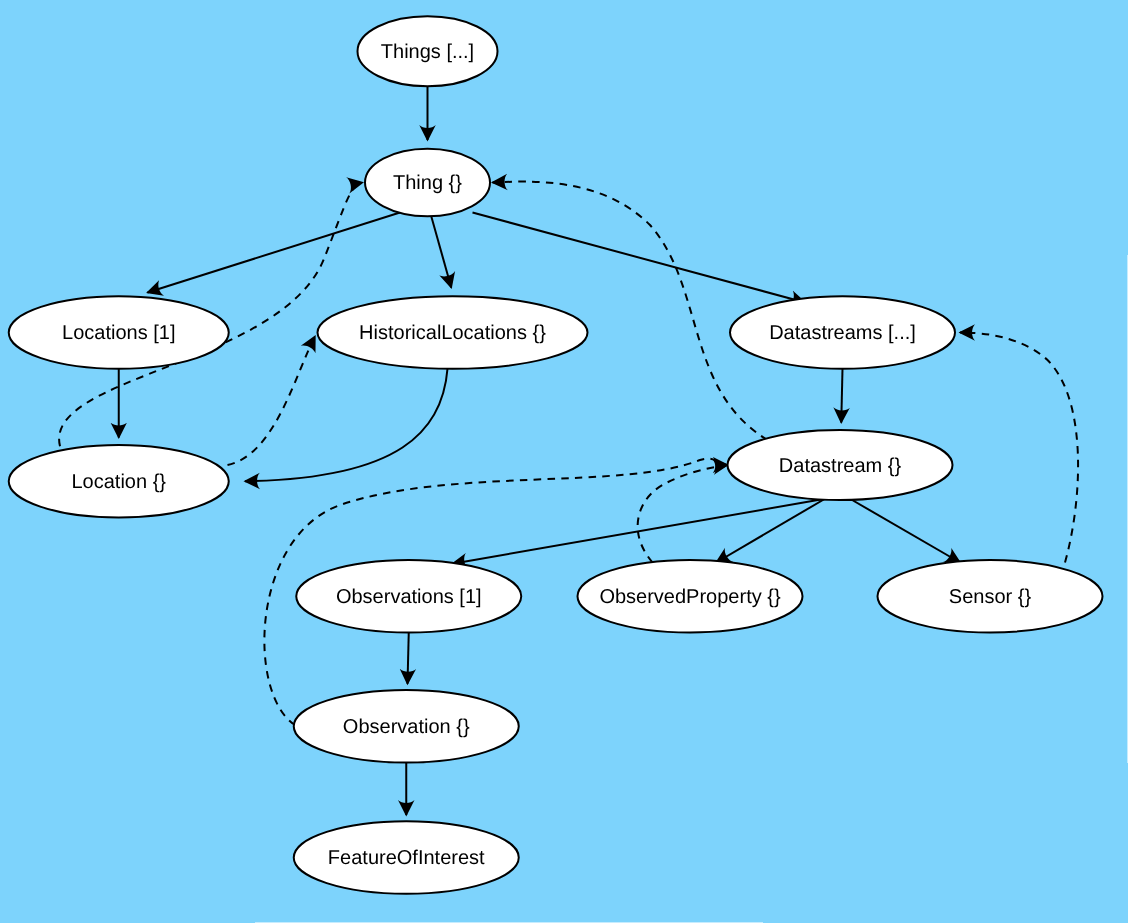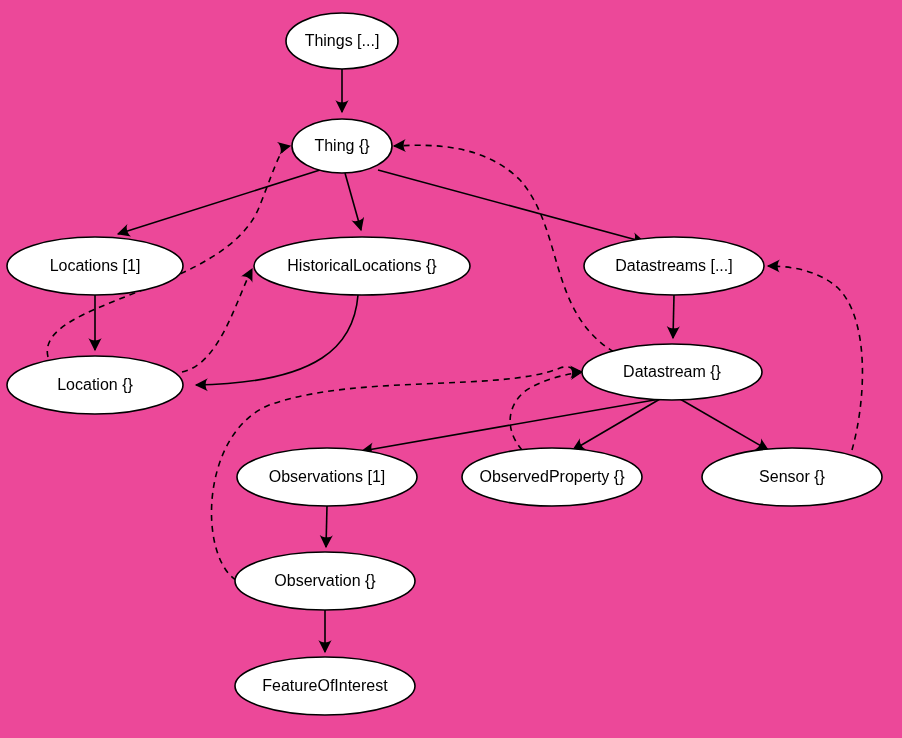--- a/index.html
+++ b/index.html
@@ -1,18 +1,18 @@
 <!DOCTYPE html>
 <html><head>
 <meta charset="utf-8">
 <style>
   html,body{margin:0;padding:0;background:#ffffff;}
   body{width:902px;height:738px;overflow:hidden;
        font-family:"Liberation Sans","DejaVu Sans",sans-serif;}
-  #stage{position:relative;width:902px;height:738px;background:#ec4899;}
+  #stage{position:relative;width:902px;height:738px;background:#7dd3fc;}
   svg#graph{position:absolute;left:0;top:0;width:902px;height:738px;}
   .node-ellipse{fill:#ffffff;stroke:#000000;stroke-width:1.6;}
   .node-label{font-family:"Liberation Sans","DejaVu Sans",sans-serif;
               font-size:16px;fill:#000000;text-anchor:middle;dominant-baseline:middle;}
   .edge{fill:none;stroke:#000000;stroke-width:1.6;}
   .edge.dashed{stroke-dasharray:6 5;}
 </style>
 </head>
 <body>
 

